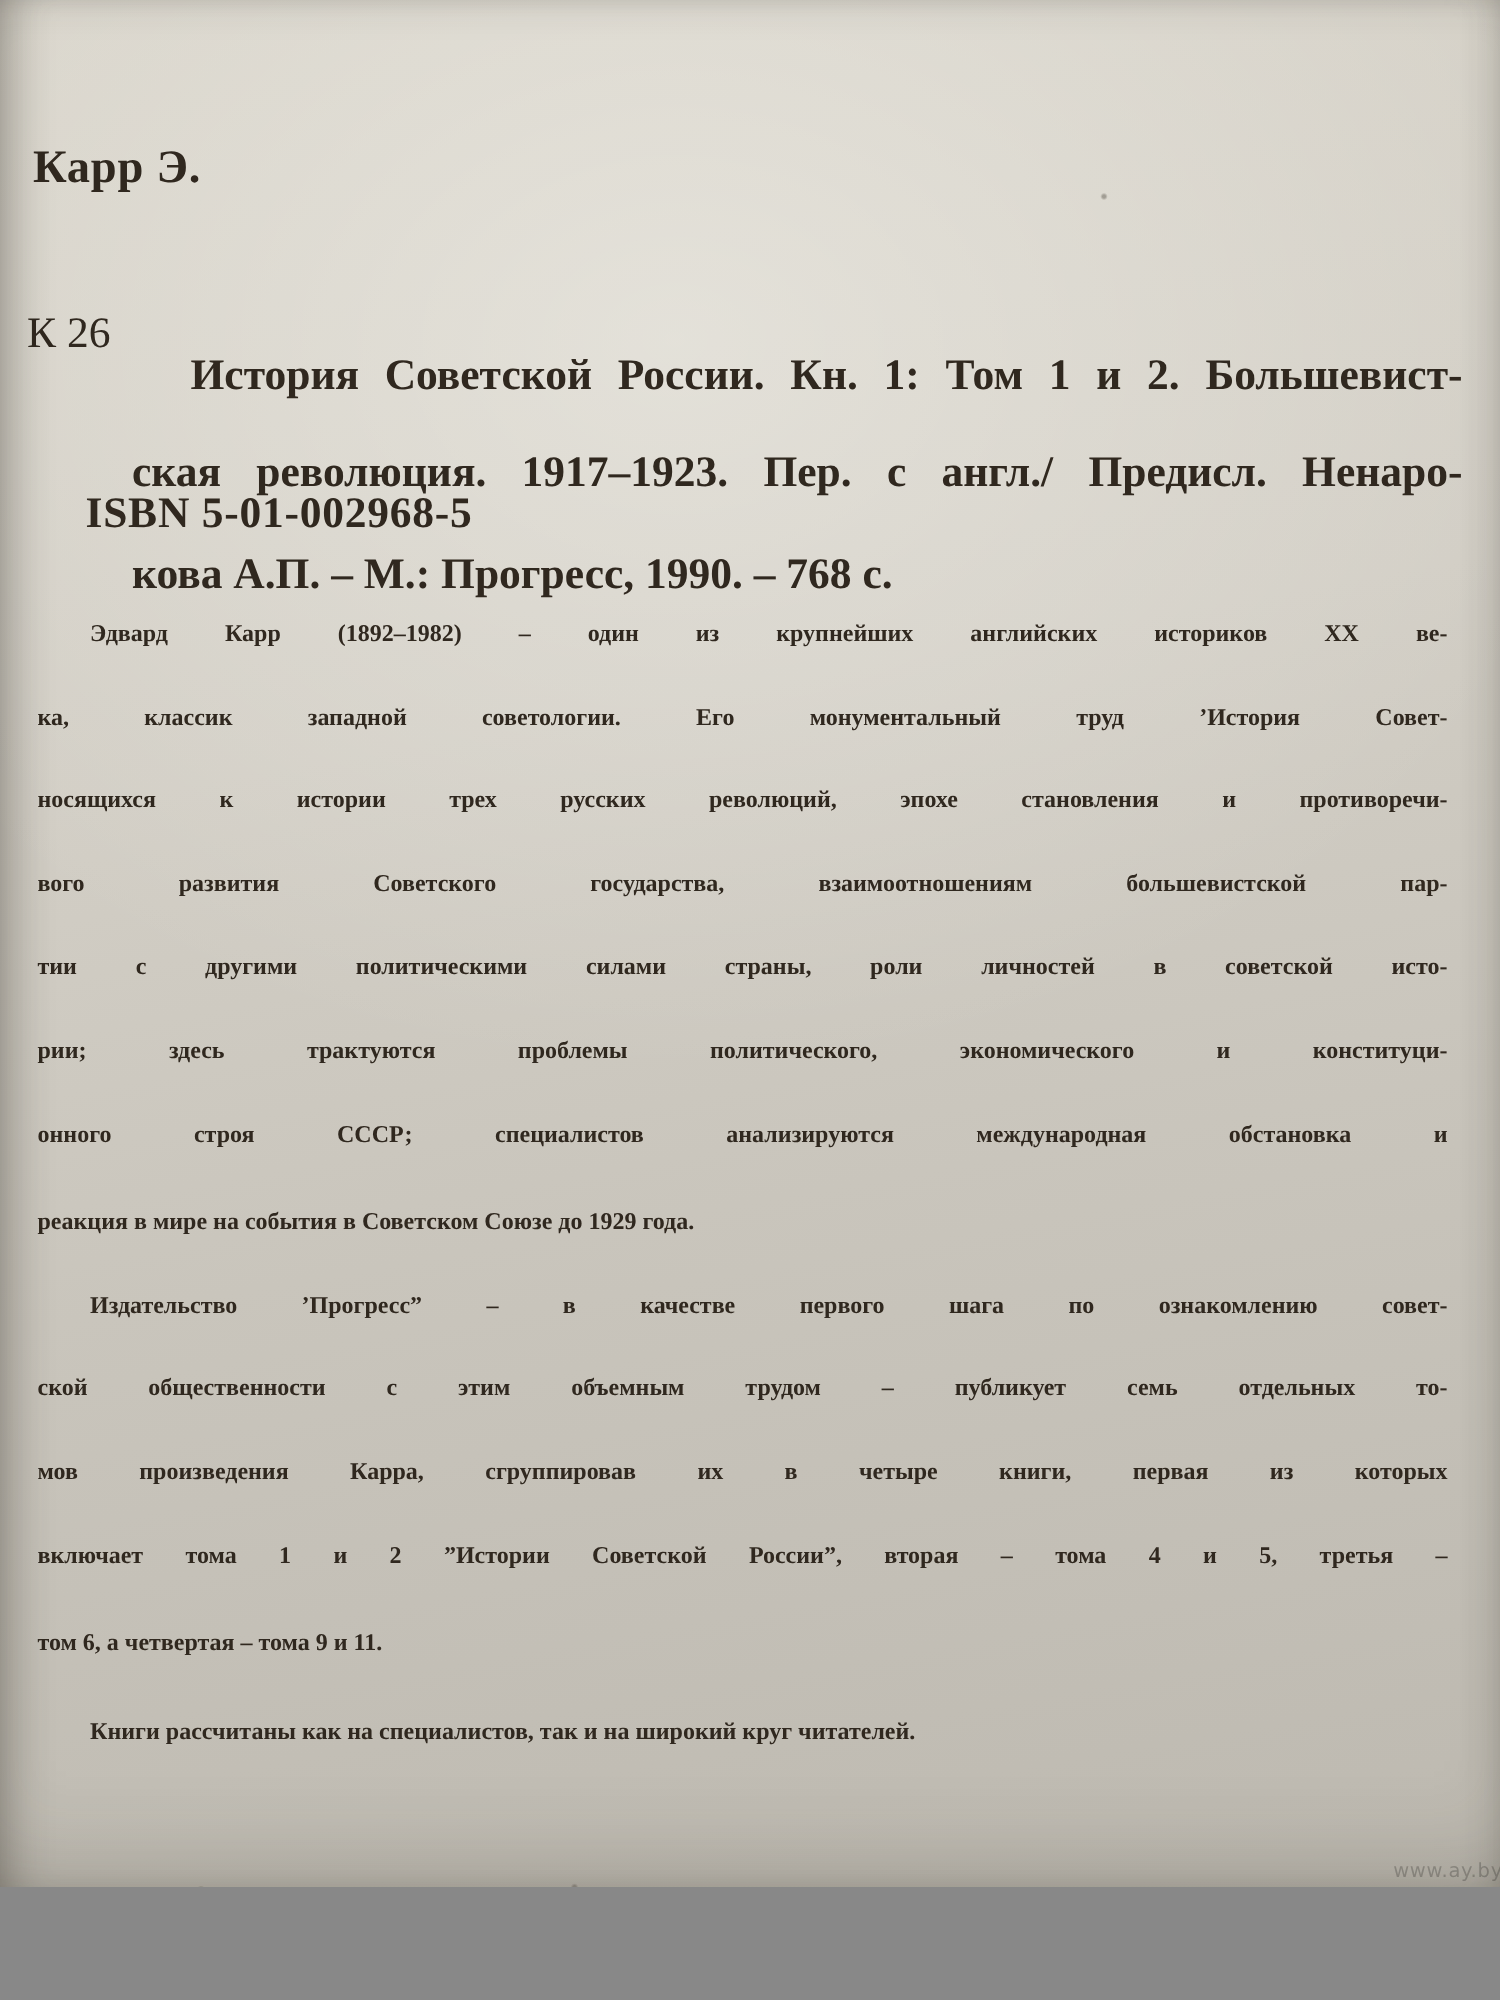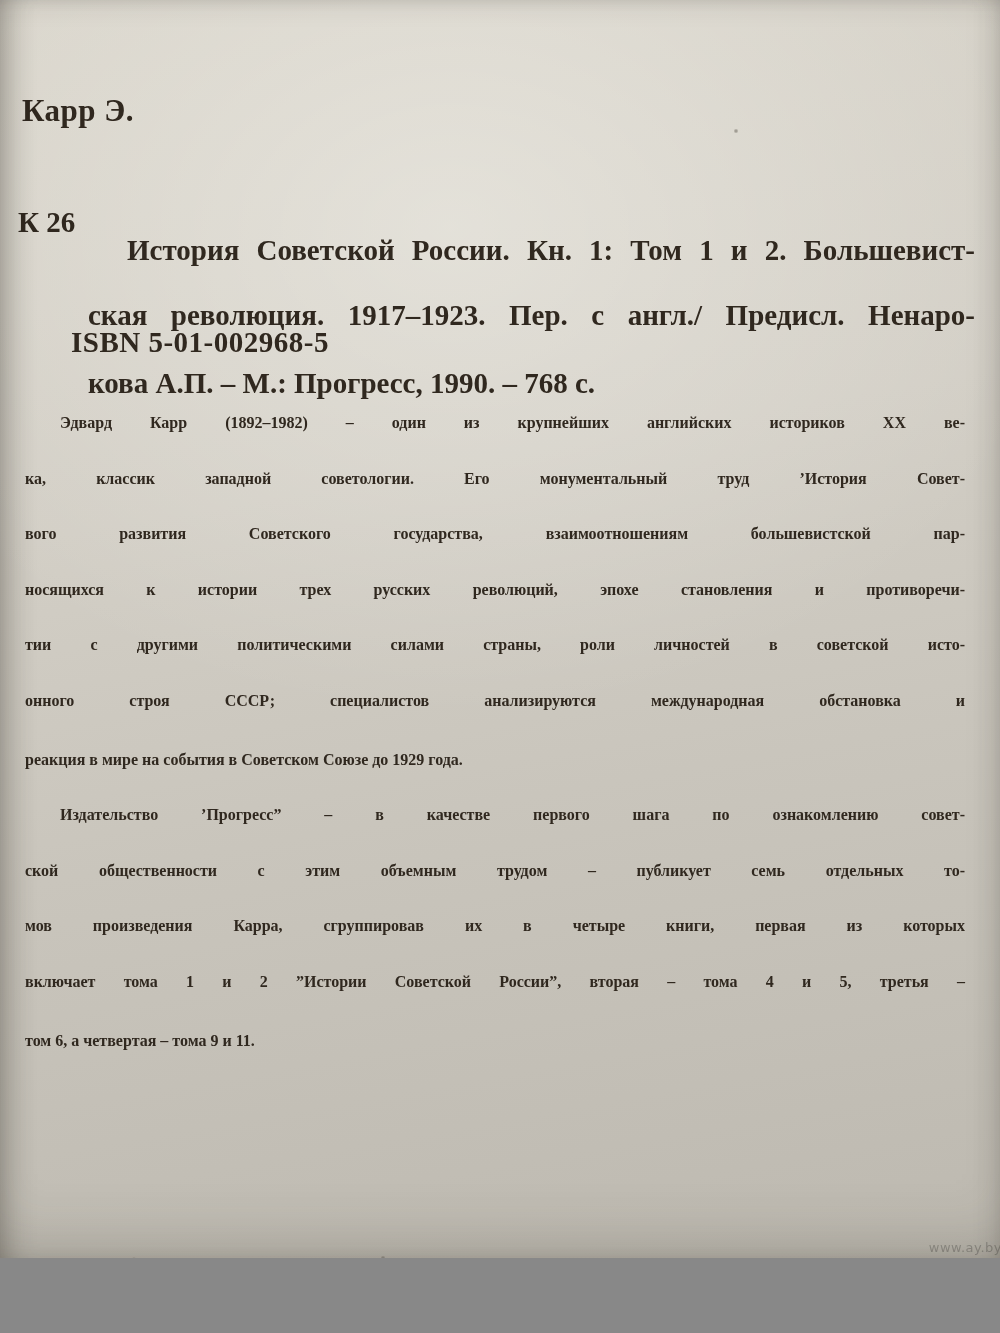--- a/index.html
+++ b/index.html
@@ -42,34 +42,34 @@
     top: 93px;
     font-size: 31px;
     font-weight: bold;
     letter-spacing: 0.5px;
   }
   .catalog-code {
     position: absolute;
     left: 18px;
     top: 206px;
     font-size: 29px;
-    font-weight: bold;
+    font-weight: normal;
   }
   .bib {
     position: absolute;
     left: 88px;
     top: 204px;
     width: 887px;
     font-size: 29px;
     line-height: 37px;
     font-weight: bold;
   }
   .isbn {
     position: absolute;
-    left: 71px;
+    left: 57px;
     top: 326px;
     font-size: 29px;
     font-weight: bold;
     letter-spacing: 0.5px;
     font-family: Liberation Serif, serif;
   }
   .annotation {
     position: absolute;
     left: 25px;
     top: 381px;
@@ -117,33 +117,37 @@
     <div class="plast">кова А.П. – М.: Прогресс, 1990. – 768 с.</div>
   </div>
 
   <div class="isbn">ISBN 5-01-002968-5</div>
 
   <div class="annotation">
 
     <div>
       <div class="jline pfirst">Эдвард Карр (1892–1982) – один из крупнейших английских историков XX ве-</div>
       <div class="jline">ка, классик западной советологии. Его монументальный труд ’История Совет-</div>
+      <div class="jline">носящихся к истории трех русских революций, эпохе становления и противоречи-</div>
       <div class="jline">вого развития Советского государства, взаимоотношениям большевистской пар-</div>
-      <div class="jline">носящихся к истории трех русских революций, эпохе становления и противоречи-</div>
       <div class="jline">тии с другими политическими силами страны, роли личностей в советской исто-</div>
+      <div class="jline">рии; здесь трактуются проблемы политического, экономического и конституци-</div>
       <div class="jline">онного строя СССР; специалистов анализируются международная обстановка и</div>
       <div class="plast">реакция в мире на события в Советском Союзе до 1929 года.</div>
     </div>
 
     <div>
       <div class="jline pfirst">Издательство ’Прогресс” – в качестве первого шага по ознакомлению совет-</div>
       <div class="jline">ской общественности с этим объемным трудом – публикует семь отдельных то-</div>
       <div class="jline">мов произведения Карра, сгруппировав их в четыре книги, первая из которых</div>
       <div class="jline">включает тома 1 и 2 ”Истории Советской России”, вторая – тома 4 и 5, третья –</div>
       <div class="plast">том 6, а четвертая – тома 9 и 11.</div>
     </div>
 
+    <div>
+      <div class="plast pfirst">Книги рассчитаны как на специалистов, так и на широкий круг читателей.</div>
+    </div>
 
   </div>
 
   <div class="watermark">www.ay.by</div>
 
 </div>
 
 </body></html>

